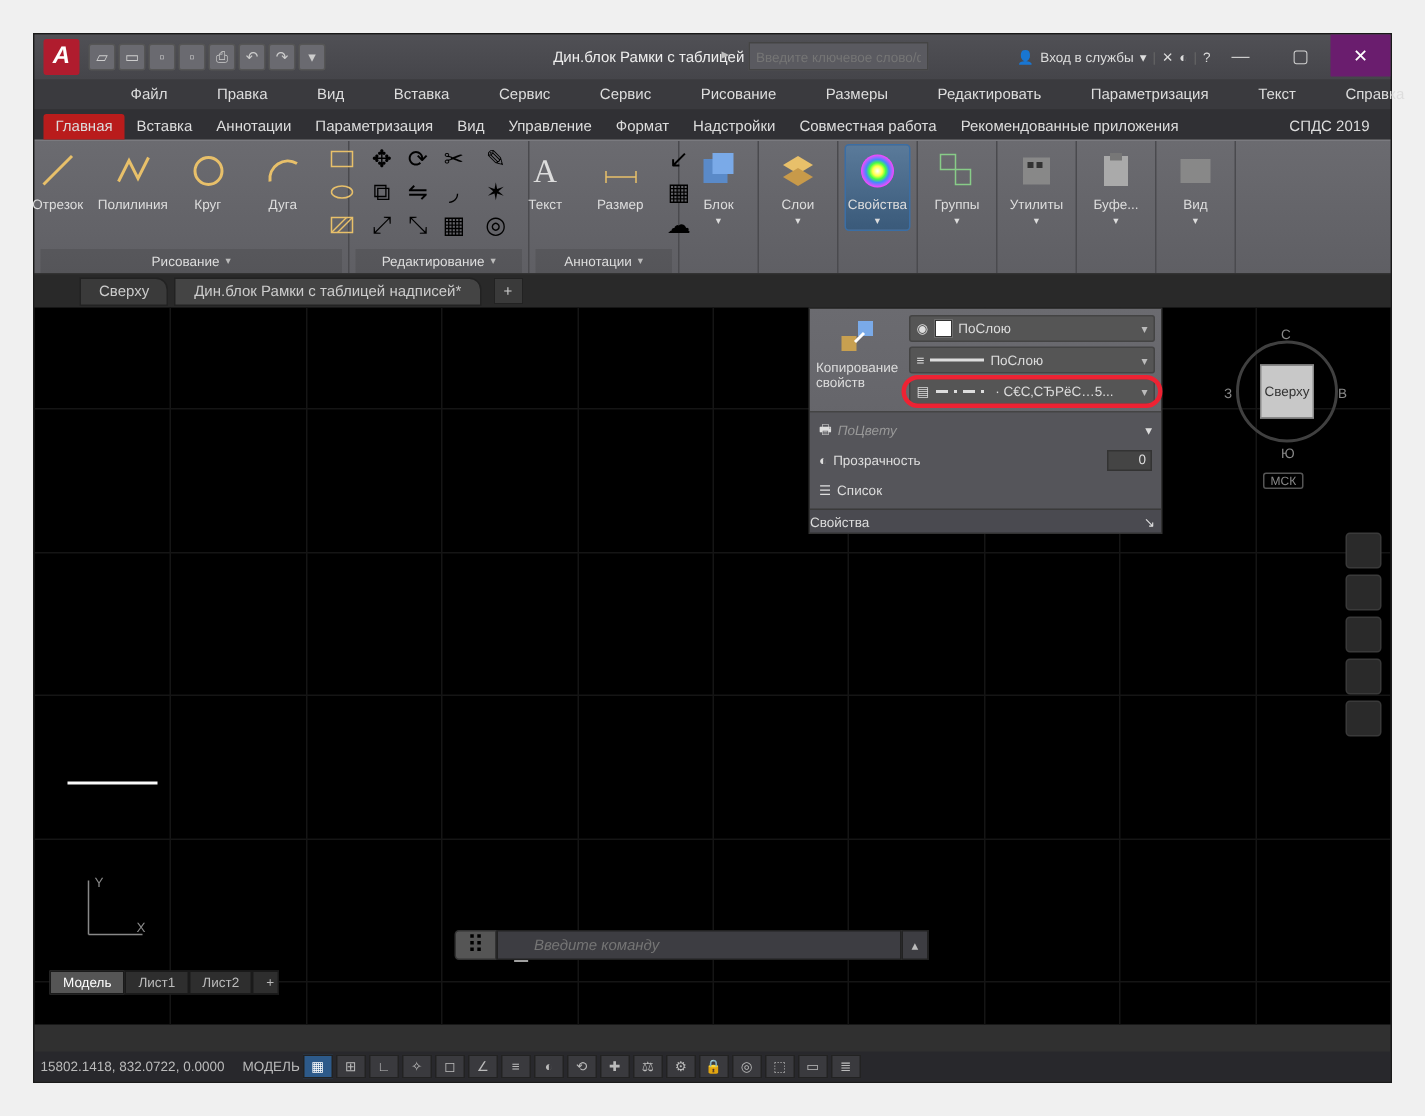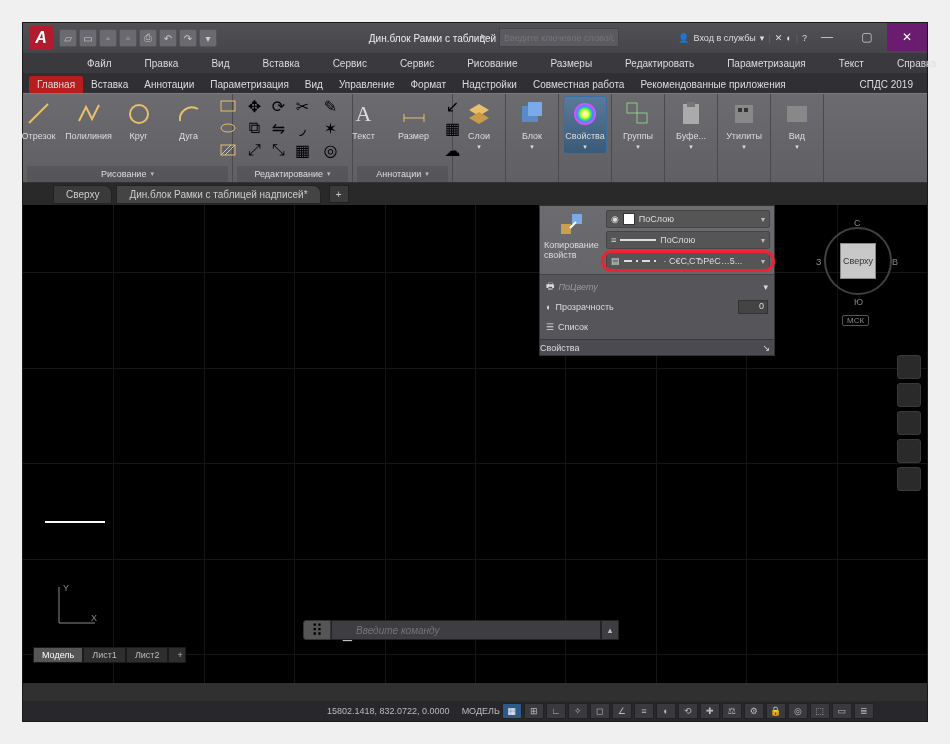--- a/index.html
+++ b/index.html
@@ -92,21 +92,21 @@
   .cmd-arrow { width:18px; height:20px; background:#3d3d42; border:1px solid #222; color:#bbb; display:flex;align-items:center;justify-content:center; font-size:9px;}
 
   
   .layout-tabs { position:absolute; left:10px; bottom:20px; display:flex; font-size:9px; color:#bbb;}
   .ltab { padding:2px 8px; background:#2e2e2e; border:1px solid #1a1a1a;}
   .ltab.active { background:#555; color:#fff;}
   .ltab.plus { width:16px;}
 
   
   .status { position:absolute; left:0; right:0; bottom:0; height:20px; background:#28282c; display:flex; align-items:center; color:#bbb; font-size:9px; padding:0 4px; gap:2px;}
-  .status .coords { margin-left:300px; }
+  .status .coords { }
   .status .sbtn { width:20px; height:16px; background:#3a3a3e; border:1px solid #222; display:flex;align-items:center;justify-content:center; font-size:9px;}
   .status .sbtn.on { background:#2d5a8a; color:#fff;}
   svg { display:block; }
   .dropcaret::after{content:"▾"; font-size:7px; color:#bbb; margin-left:2px;}
 </style>
 </head>
 <body>
 
 <div class="window">
 
@@ -277,38 +277,38 @@
           <div class="sb">☁</div>
         </div>
       </div>
       <div class="panel-footer dropcaret">Аннотации</div>
     </div>
 
     <div class="panel">
       <div class="bigbtn">
           <div class="ic">
             <svg width="28" height="28">
+              <rect x="4" y="6" width="16" height="16" fill="#5a8ac8"></rect>
+              <rect x="10" y="2" width="14" height="14" fill="#7aaae8"></rect>
+            </svg>
+          </div>
+          <span>Блок</span>
+          <span style="font-size:7px">▾</span>
+        </div>
+    </div>
+
+    <div class="panel">
+      <div class="bigbtn">
+          <div class="ic">
+            <svg width="28" height="28">
               <path d="M14 4 L24 10 L14 16 L4 10 Z" fill="#e8c06a"></path>
               <path d="M14 12 L24 18 L14 24 L4 18 Z" fill="#c89a4a"></path>
             </svg>
           </div>
           <span>Слои</span>
-          <span style="font-size:7px">▾</span>
-        </div>
-    </div>
-
-    <div class="panel">
-      <div class="bigbtn">
-          <div class="ic">
-            <svg width="28" height="28">
-              <rect x="4" y="6" width="16" height="16" fill="#5a8ac8"></rect>
-              <rect x="10" y="2" width="14" height="14" fill="#7aaae8"></rect>
-            </svg>
-          </div>
-          <span>Блок</span>
           <span style="font-size:7px">▾</span>
         </div>
     </div>
 
     <div class="panel active-big">
       <div class="bigbtn">
           <div class="ic">
             <svg width="28" height="28">
               <circle cx="14" cy="14" r="11" fill="url(#g)"></circle>
               <defs>
@@ -337,39 +337,39 @@
           </div>
           <span>Группы</span>
           <span style="font-size:7px">▾</span>
         </div>
     </div>
 
     <div class="panel">
       <div class="bigbtn">
           <div class="ic">
             <svg width="28" height="28">
-              <rect x="6" y="4" width="16" height="20" fill="#aaa"></rect>
-              <rect x="10" y="2" width="8" height="5" fill="#777"></rect>
-            </svg>
-          </div>
-          <span>Буфе...</span>
-          <span style="font-size:7px">▾</span>
-        </div>
-    </div>
-
-    <div class="panel">
-      <div class="bigbtn">
-          <div class="ic">
-            <svg width="28" height="28">
               <rect x="5" y="5" width="18" height="18" fill="#888"></rect>
               <rect x="8" y="8" width="4" height="4" fill="#333"></rect>
               <rect x="14" y="8" width="4" height="4" fill="#333"></rect>
             </svg>
           </div>
           <span>Утилиты</span>
+          <span style="font-size:7px">▾</span>
+        </div>
+    </div>
+
+    <div class="panel">
+      <div class="bigbtn">
+          <div class="ic">
+            <svg width="28" height="28">
+              <rect x="6" y="4" width="16" height="20" fill="#aaa"></rect>
+              <rect x="10" y="2" width="8" height="5" fill="#777"></rect>
+            </svg>
+          </div>
+          <span>Буфе...</span>
           <span style="font-size:7px">▾</span>
         </div>
     </div>
 
     <div class="panel">
       <div class="bigbtn">
           <div class="ic">
             <svg width="28" height="28">
               <rect x="4" y="6" width="20" height="16" fill="#888"></rect>
             </svg>

